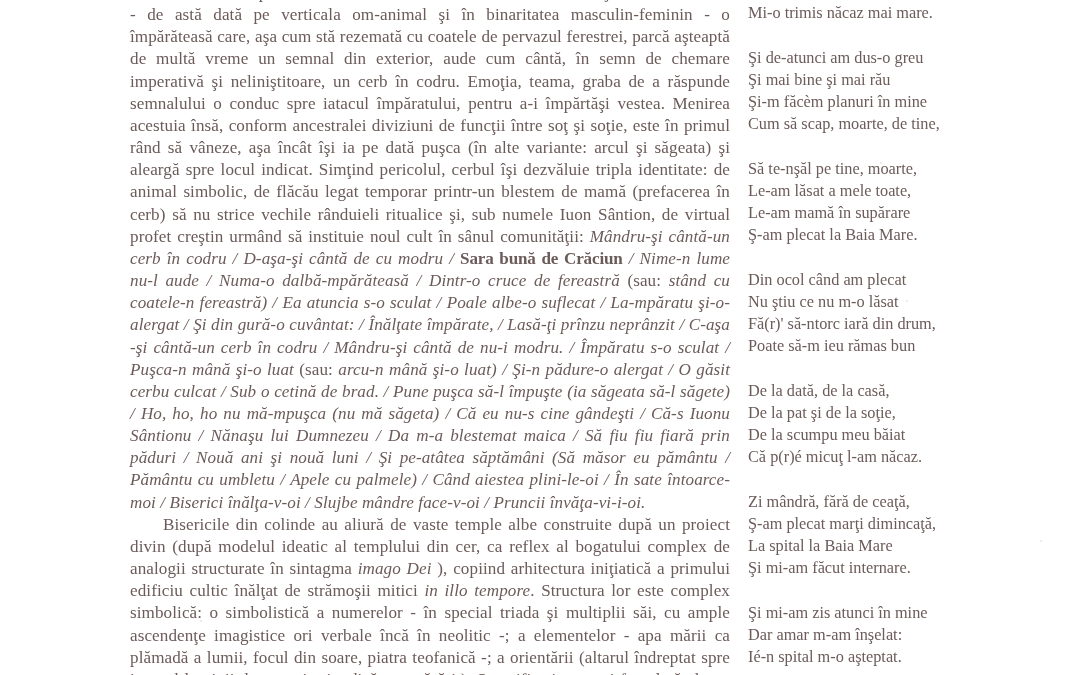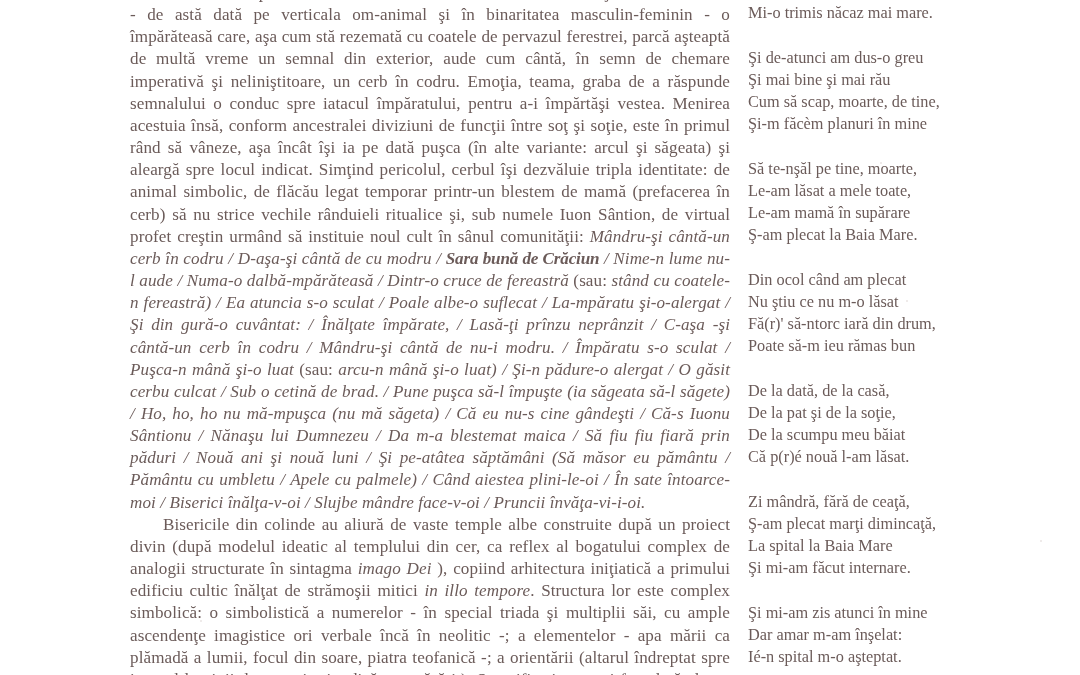--- a/index.html
+++ b/index.html
@@ -39,21 +39,21 @@
     letter-spacing: 0.005em;
   }
   #left-column p {
     margin: 0;
     text-indent: 33px;
   }
   #left-column p.noindent {
     text-indent: 0;
   }
   .it { font-style: italic; }
-  .bi { font-style: italic; font-weight: bold; letter-spacing: -0.01em; }
+  .bi { font-weight: bold; letter-spacing: -0.01em; }
 
   
   #right-column {
     position: absolute;
     left: 748px;
     top: -20px;
     width: 300px;
     font-size: 16.3px;
     line-height: 22.2px;
     color: #6b5b59;
@@ -87,40 +87,40 @@
     </div>
 
   <div id="right-column">
       <div class="stanza">
         <span class="verse">A treia zi de Rusale</span>
         <span class="verse">Mi-o trimis năcaz mai mare.</span>
       </div>
       <div class="stanza">
         <span class="verse">Şi de-atunci am dus-o greu</span>
         <span class="verse">Şi mai bine şi mai rău</span>
+        <span class="verse">Şi-m făcèm planuri în mine</span>
         <span class="verse">Cum să scap, moarte, de tine,</span>
-        <span class="verse">Şi-m făcèm planuri în mine</span>
       </div>
       <div class="stanza">
         <span class="verse">Să te-nşăl pe tine, moarte,</span>
         <span class="verse">Le-am lăsat a mele toate,</span>
         <span class="verse">Le-am mamă în supărare</span>
         <span class="verse">Ş-am plecat la Baia Mare.</span>
       </div>
       <div class="stanza">
         <span class="verse">Din ocol când am plecat</span>
         <span class="verse">Nu ştiu ce nu m-o lăsat</span>
         <span class="verse">Fă(r)' să-ntorc iară din drum,</span>
         <span class="verse">Poate să-m ieu rămas bun</span>
       </div>
       <div class="stanza">
         <span class="verse">De la dată, de la casă,</span>
         <span class="verse">De la pat şi de la soţie,</span>
         <span class="verse">De la scumpu meu băiat</span>
-        <span class="verse">Că p(r)é nouă l-am lăsat.</span>
+        <span class="verse">Că p(r)é micuţ l-am năcaz.</span>
       </div>
       <div class="stanza">
         <span class="verse">Zi mândră, fără de ceaţă,</span>
         <span class="verse">Ş-am plecat marţi dimincaţă,</span>
         <span class="verse">La spital la Baia Mare</span>
         <span class="verse">Şi mi-am făcut internare.</span>
       </div>
       <div class="stanza">
         <span class="verse">Şi mi-am zis atunci în mine</span>
         <span class="verse">Dar amar m-am înşelat:</span>

